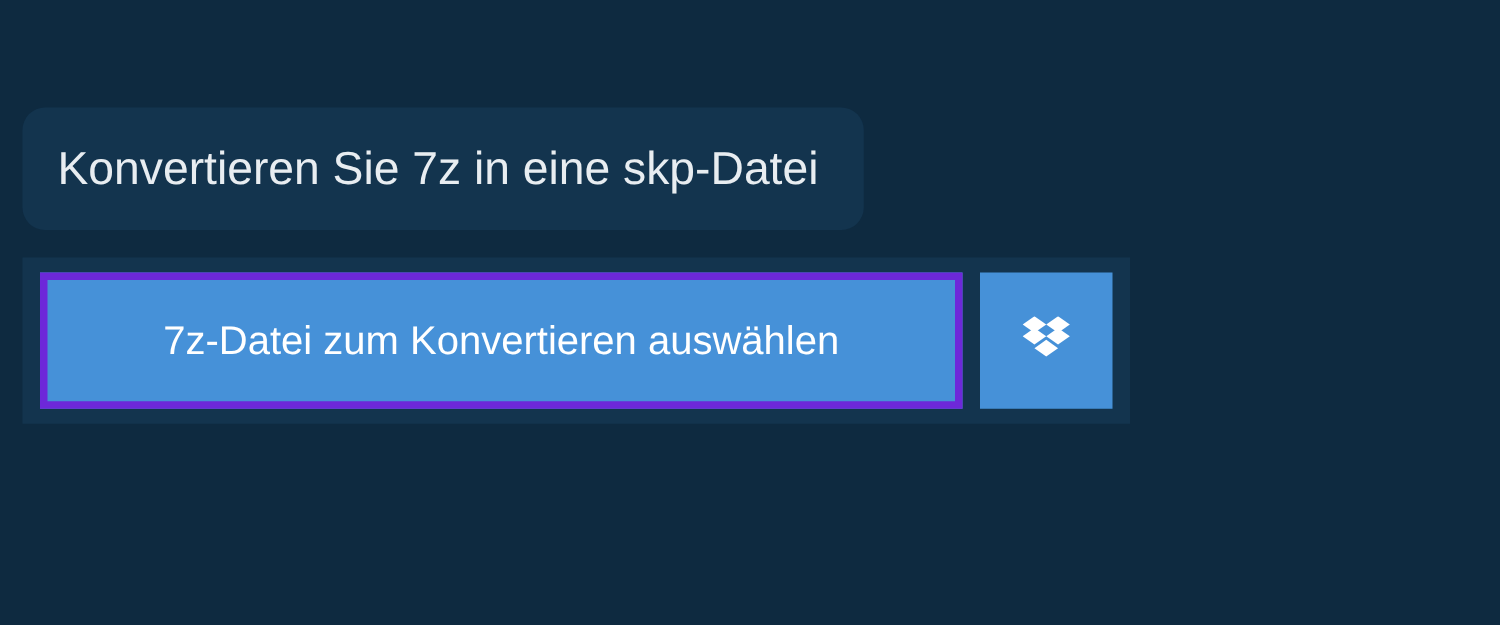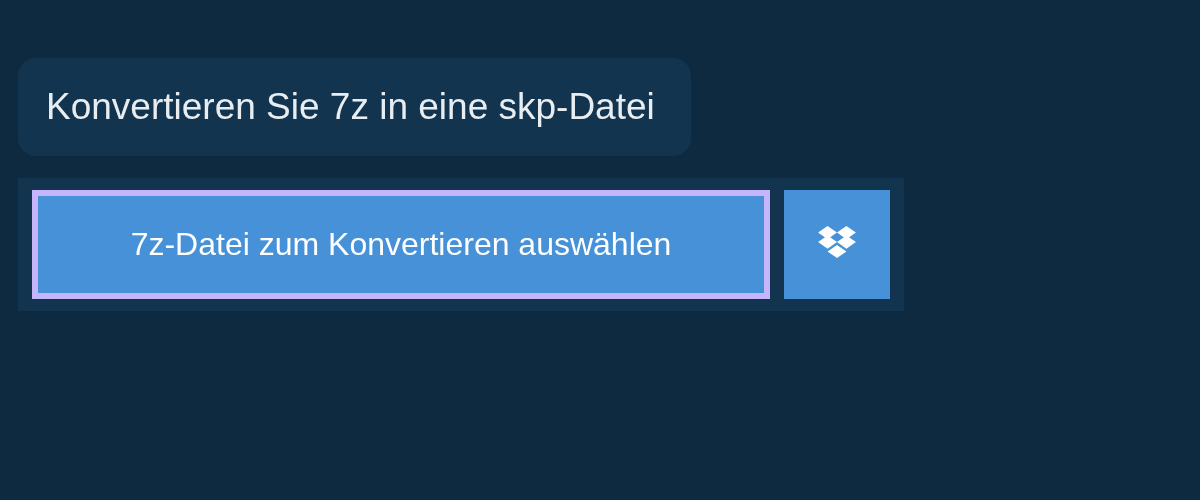--- a/index.html
+++ b/index.html
@@ -12,40 +12,40 @@
       height: 500px;
       background: #0e2a40;
       font-family: Arial, Helvetica, sans-serif;
       overflow: hidden;
     }
     .title-bar {
       background: #13344e;
       display: inline-block;
       padding: 28px 36px 28px 28px;
       margin-left: 18px;
-      margin-top: 58px;
+      margin-top: 86px;
       border-radius: 18px;
     }
     .title-text {
       color: #e8edf1;
       font-size: 37px;
       font-weight: 400;
     }
     .upload-panel {
       background: #13344e;
       margin-left: 18px;
       margin-top: 22px;
       padding: 12px 14px;
       display: flex;
       align-items: stretch;
       width: 886px;
     }
     .select-file-button {
       background: #4691d8;
-      border: 6px solid #c4b5fd;
+      border: 6px solid #6d28d9;
       color: #ffffff;
       font-size: 32px;
       font-weight: 400;
       padding: 30px 20px;
       flex: 1;
       text-align: center;
       display: flex;
       align-items: center;
       justify-content: center;
       cursor: pointer;

